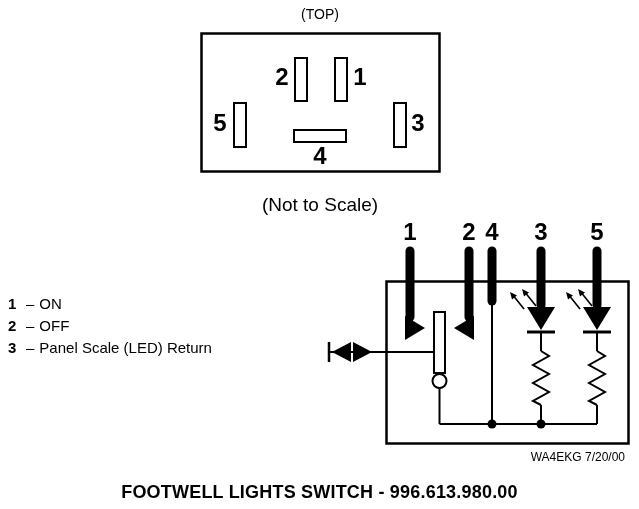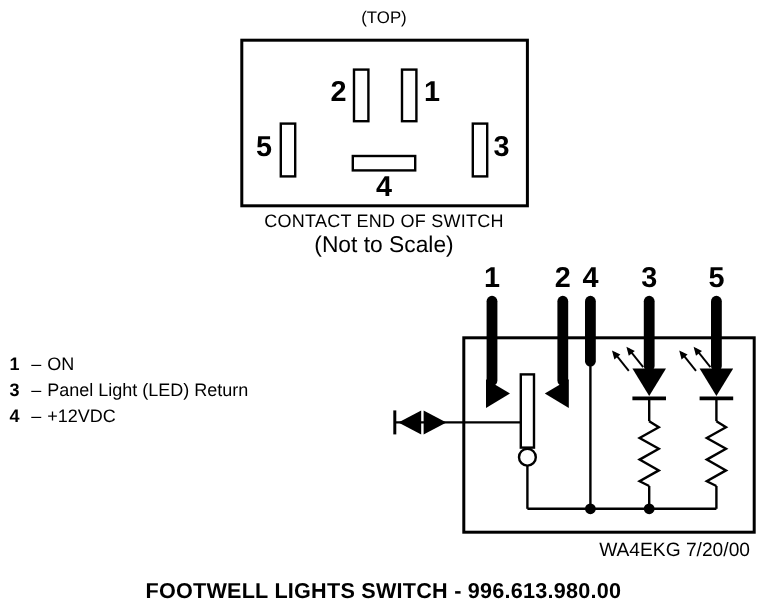--- a/index.html
+++ b/index.html
@@ -10,21 +10,21 @@
   .ctr{text-align:center;}
   .pinlab{font-weight:700;font-size:24px;width:24px;text-align:center;}
   .toplab{font-size:14px;width:180px;}
   .cap{font-size:15px;width:240px;letter-spacing:0.2px;}
   .subcap{font-size:19px;width:240px;}
   .legend{position:absolute;left:8px;top:293px;font-size:15px;}
   .legend-row{line-height:22px;height:22px;}
   .ln{font-weight:700;display:inline-block;min-width:13px;}
   .ld{display:inline-block;margin:0 5px;}
   .schpin{font-weight:700;font-size:24px;width:24px;text-align:center;}
-  .credit{font-size:16px;width:155px;text-align:right;}
+  .credit{font-size:12px;width:155px;text-align:right;}
   .title{font-weight:700;font-size:18px;width:639px;text-align:center;letter-spacing:0.2px;}
 </style>
 </head>
 <body>
 
 <div id="canvas">
 
   <svg id="art" width="639" height="509" viewBox="0 0 639 509">
 
     <g>
@@ -88,32 +88,31 @@
       </g>
     </g>
   </svg>
 
   <div class="t toplab ctr" style="left:230px;top:7px;">(TOP)</div>
   <div class="t pinlab" style="left:270px;top:64px;">2</div>
   <div class="t pinlab" style="left:348px;top:64px;">1</div>
   <div class="t pinlab" style="left:208px;top:110px;">5</div>
   <div class="t pinlab" style="left:406px;top:110px;">3</div>
   <div class="t pinlab" style="left:308px;top:143px;">4</div>
-  <div class="t cap ctr" style="left:200px;top:177px;">CONTACT END OF SWITCH</div>
   <div class="t subcap ctr" style="left:200px;top:195px;">(Not to Scale)</div>
 
   <div class="legend">
     <div class="legend-row">
       <span class="ln">1</span><span class="ld">–</span><span class="lt">ON</span>
     </div>
     <div class="legend-row">
-      <span class="ln">3</span><span class="ld">–</span><span class="lt">Panel Light (LED) Return</span>
+      <span class="ln">2</span><span class="ld">–</span><span class="lt">OFF</span>
     </div>
     <div class="legend-row">
-      <span class="ln">4</span><span class="ld">–</span><span class="lt">+12VDC</span>
+      <span class="ln">3</span><span class="ld">–</span><span class="lt">Panel Scale (LED) Return</span>
     </div>
   </div>
 
   <div class="t schpin" style="left:398px;top:219px;">1</div>
   <div class="t schpin" style="left:457px;top:219px;">2</div>
   <div class="t schpin" style="left:480px;top:219px;">4</div>
   <div class="t schpin" style="left:529px;top:219px;">3</div>
   <div class="t schpin" style="left:585px;top:219px;">5</div>
 
   <div class="t credit" style="left:470px;top:451px;">WA4EKG 7/20/00</div>

